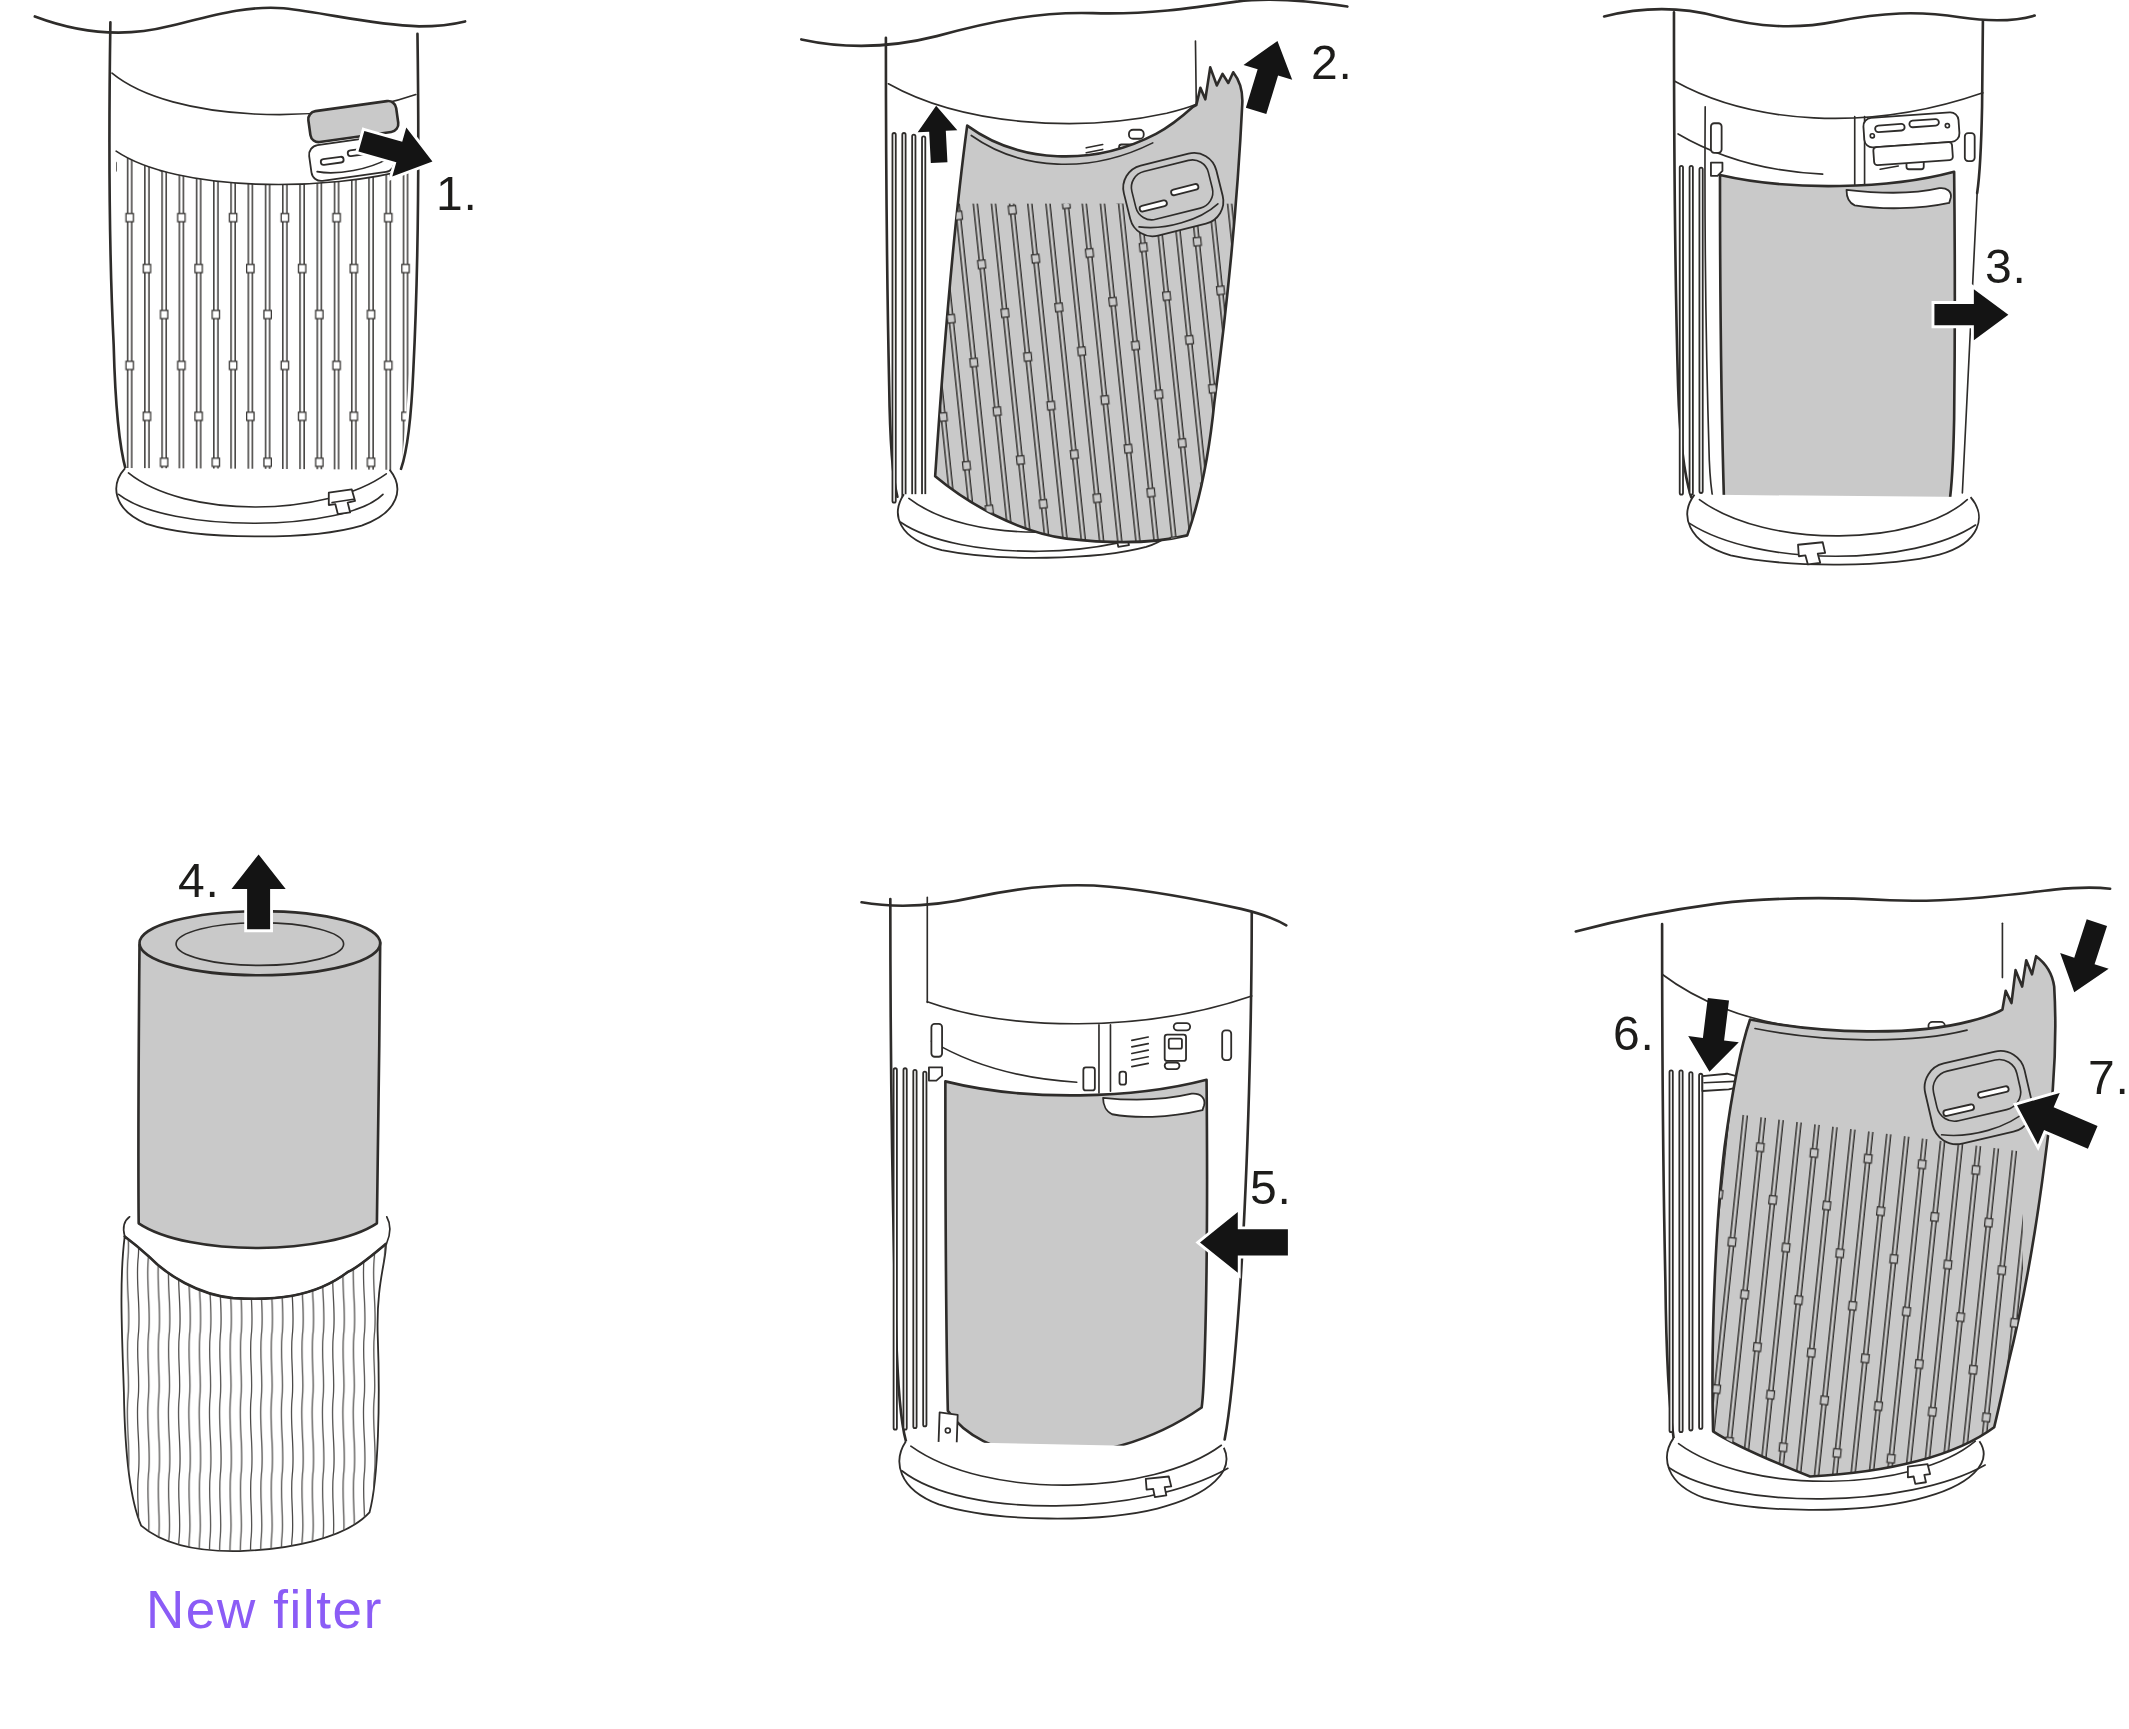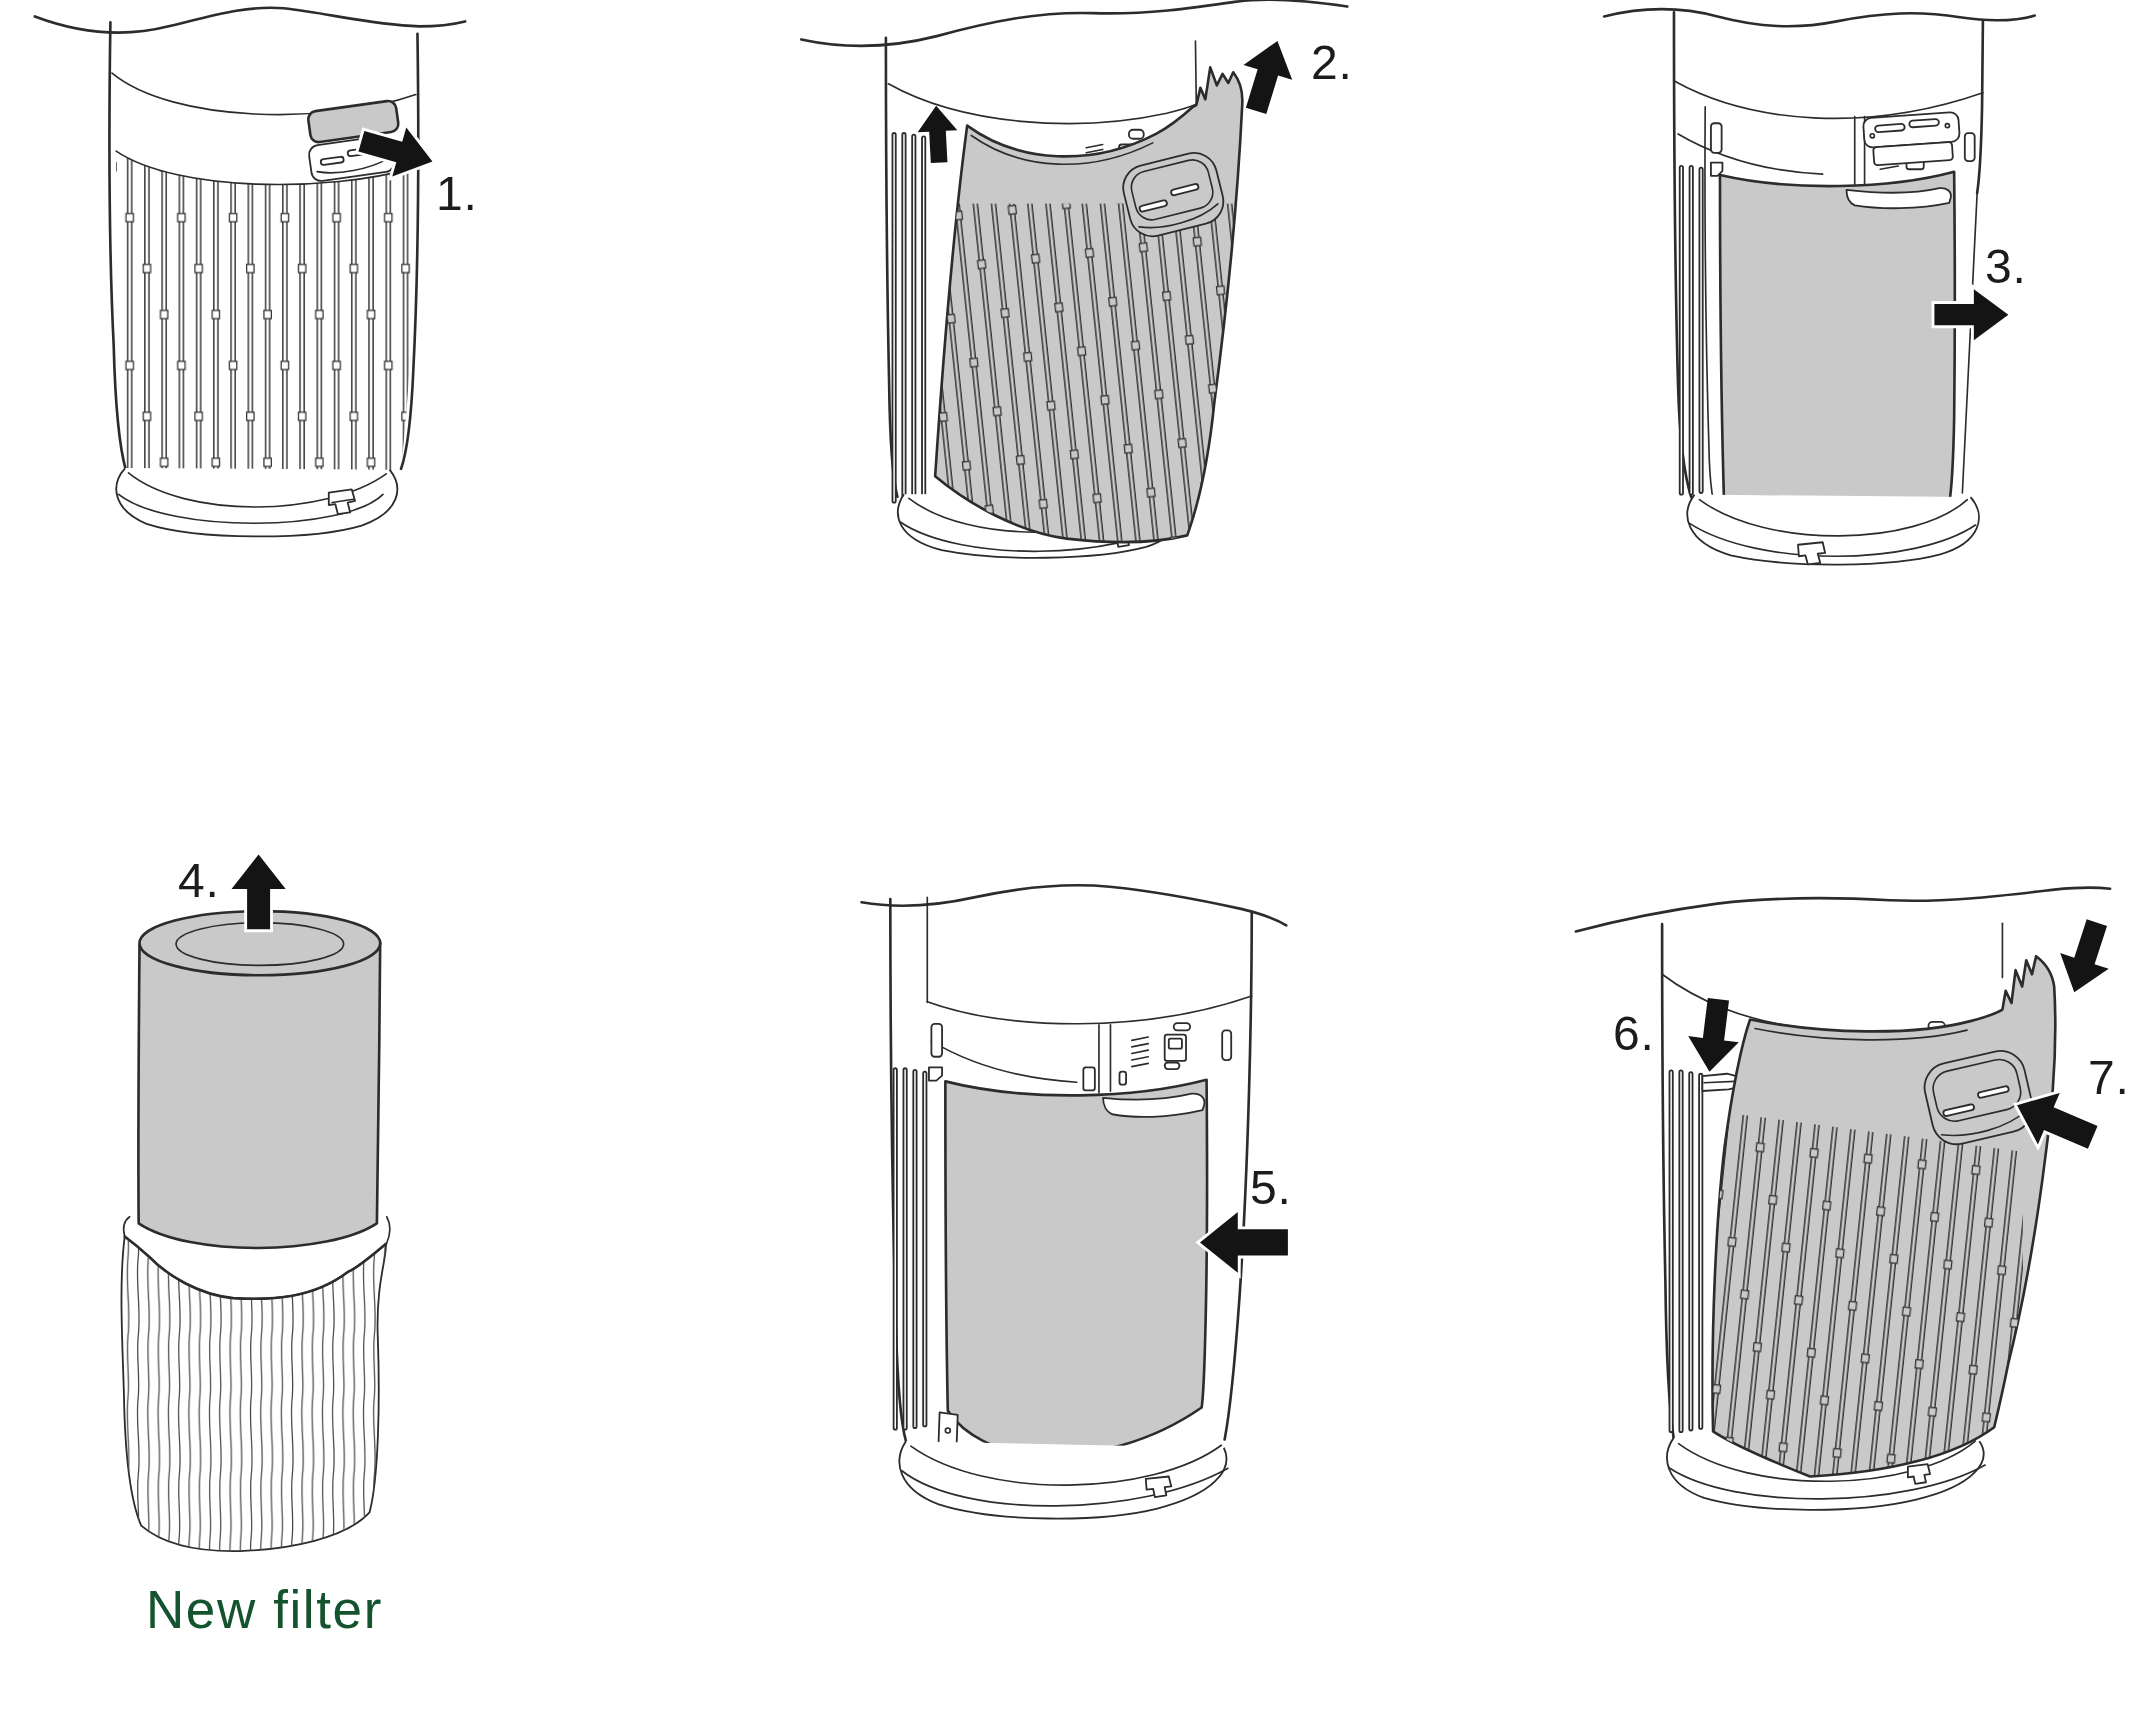--- a/index.html
+++ b/index.html
@@ -3,21 +3,21 @@
 <meta charset="utf-8">
 <style>
   html,body{margin:0;padding:0;background:#ffffff;}
   #canvas{position:relative;width:2129px;height:1730px;background:#ffffff;overflow:hidden;
           font-family:"Liberation Sans",sans-serif;}
   .panel{position:absolute;margin:0;padding:0;}
   .panel svg{display:block;}
   .num-label{position:absolute;font-family:"Liberation Sans",sans-serif;font-size:48px;line-height:1;
              color:#1d1c1a;letter-spacing:0.8px;white-space:nowrap;}
   .caption-label{position:absolute;font-family:"Liberation Sans",sans-serif;font-size:53px;line-height:1;
-             color:#14532d;letter-spacing:1.6px;white-space:nowrap;}
+             color:#8b5cf6;letter-spacing:1.6px;white-space:nowrap;}
   
   .ln {fill:none;stroke:#2e2c2a;stroke-width:3.2;stroke-linecap:round;stroke-linejoin:round;}
   .ln2{fill:none;stroke:#2e2c2a;stroke-width:2;stroke-linecap:round;stroke-linejoin:round;}
   .fillw{fill:#ffffff;stroke:#2e2c2a;stroke-width:2.2;stroke-linejoin:round;}
   .gray {fill:#c9c9c9;stroke:#2e2c2a;stroke-width:3.2;stroke-linejoin:round;}
   .gray2{fill:#c9c9c9;stroke:#2e2c2a;stroke-width:2.2;stroke-linejoin:round;}
   .arrow{fill:#141414;stroke:none;}
   .aw{fill:#141414;stroke:#ffffff;stroke-width:7;paint-order:stroke;stroke-linejoin:miter;}
 </style>
 </head>

